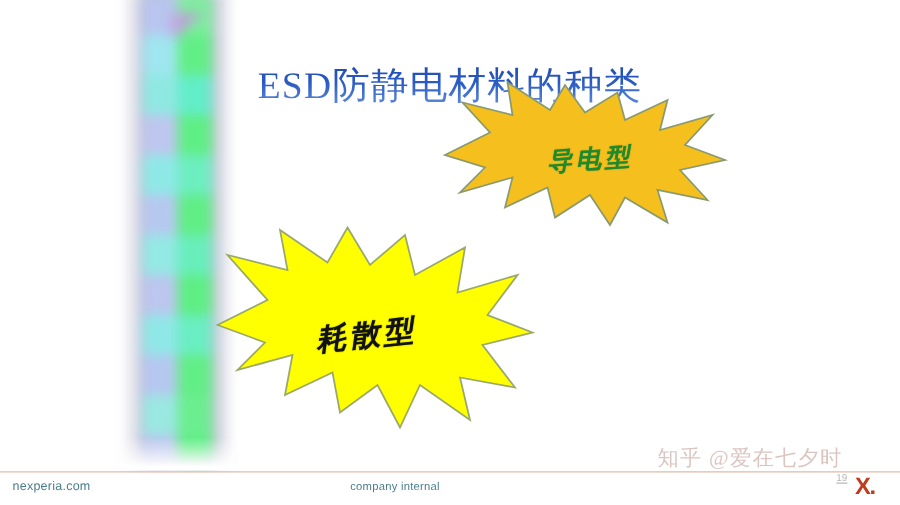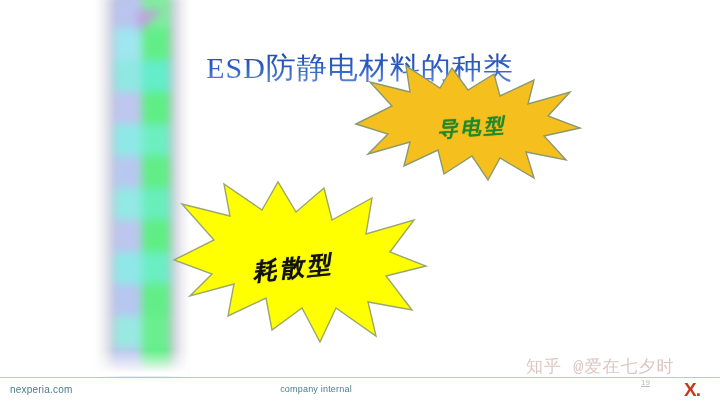--- a/index.html
+++ b/index.html
@@ -143,21 +143,21 @@
     left: 0;
     top: 384px;
     width: 632px;
     text-align: center;
     font-size: 9px;
     color: #4a7d8c;
     letter-spacing: .2px;
   }
   #page-number {
     position: absolute;
-    left: 641px;
+    left: 669px;
     top: 378px;
     font-size: 8px;
     color: #b9b9b9;
     text-decoration: underline;
   }
   #brand-logo {
     position: absolute;
     left: 684px;
     top: 379px;
     font-family: "Liberation Sans", sans-serif;
@@ -168,21 +168,21 @@
   }
 
   
   #watermark {
     position: absolute;
     left: 526px;
     top: 355px;
     font-size: 17px;
     color: rgba(190,150,140,0.55);
     letter-spacing: 1px;
-    font-family: Liberation Mono, monospace;
+    font-family: Liberation Serif, serif;
     white-space: nowrap;
     pointer-events: none;
   }
 </style>
 </head>
 <body>
 
 <div id="slide">
 
   <div id="column-graphic">

